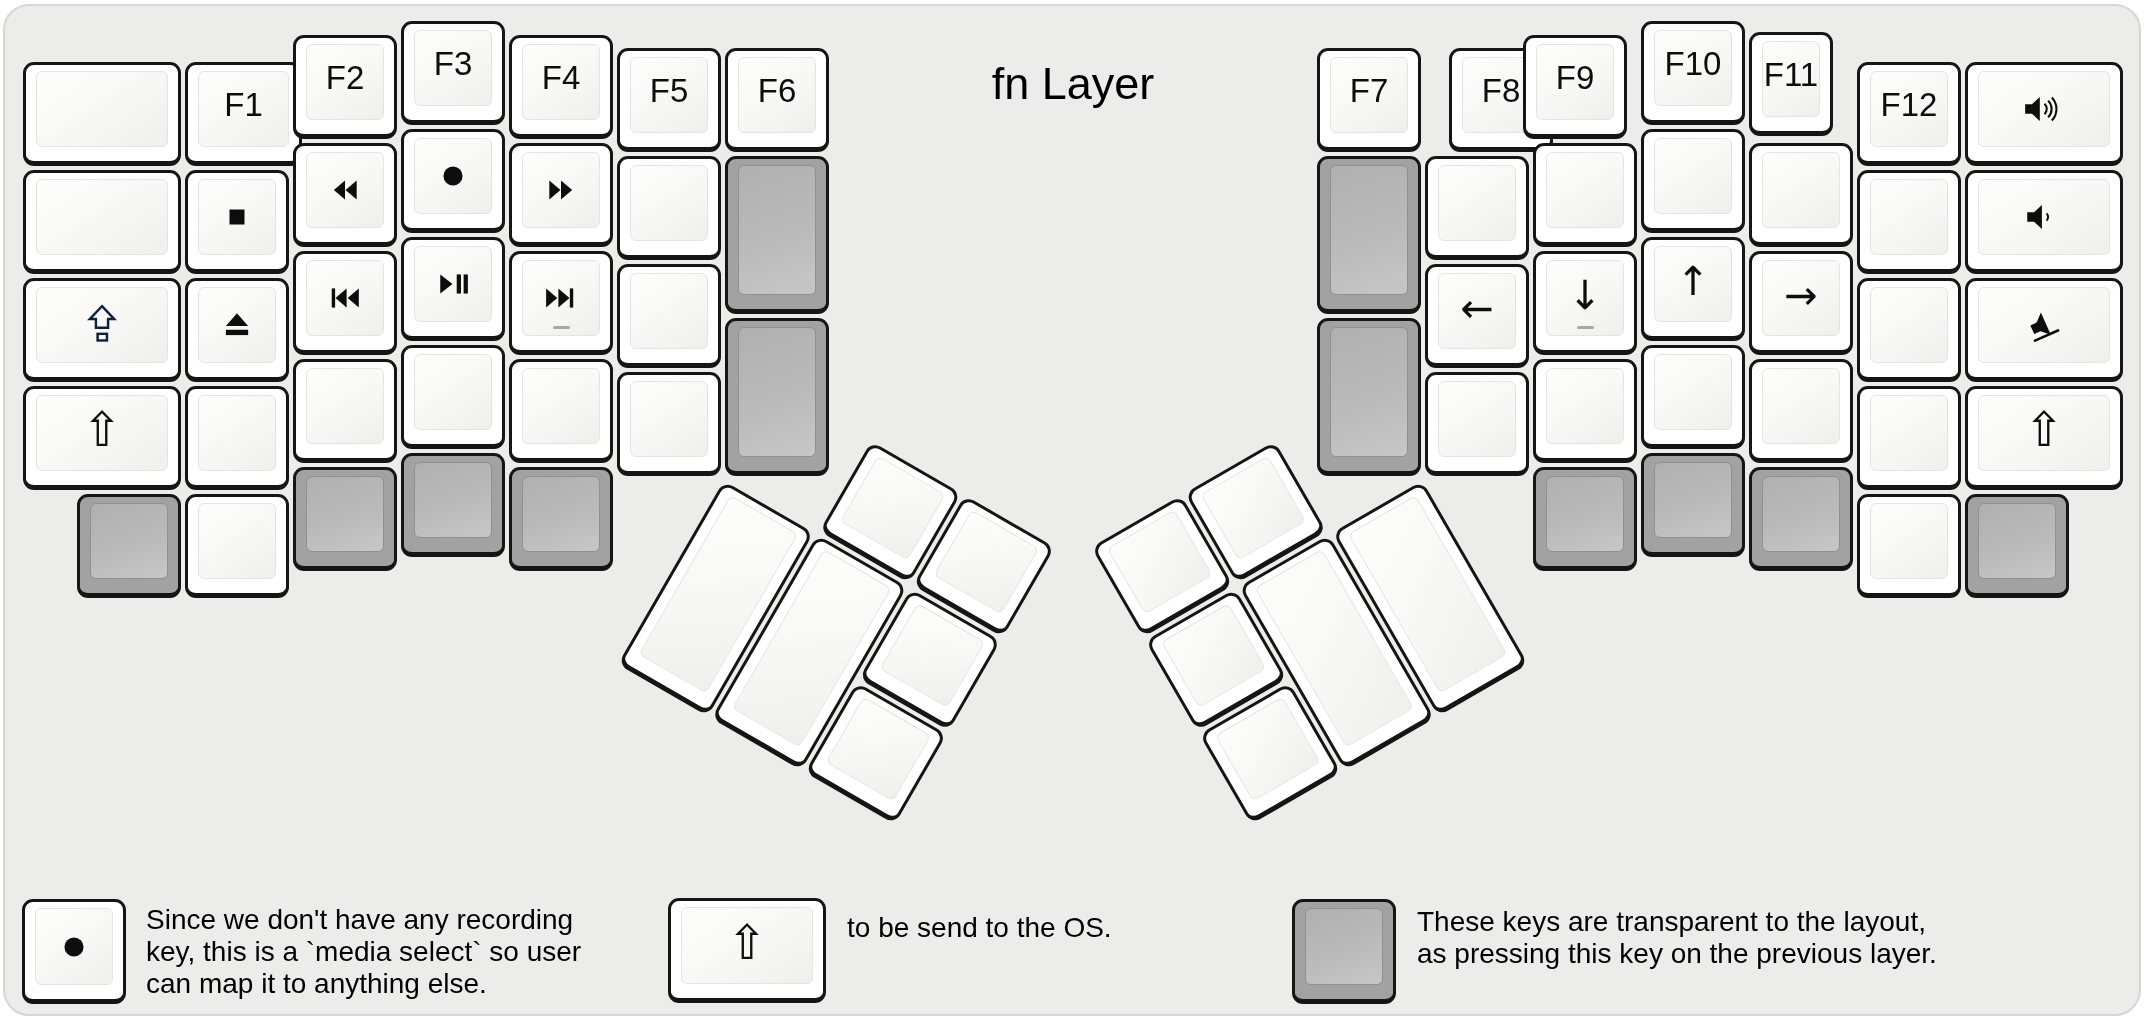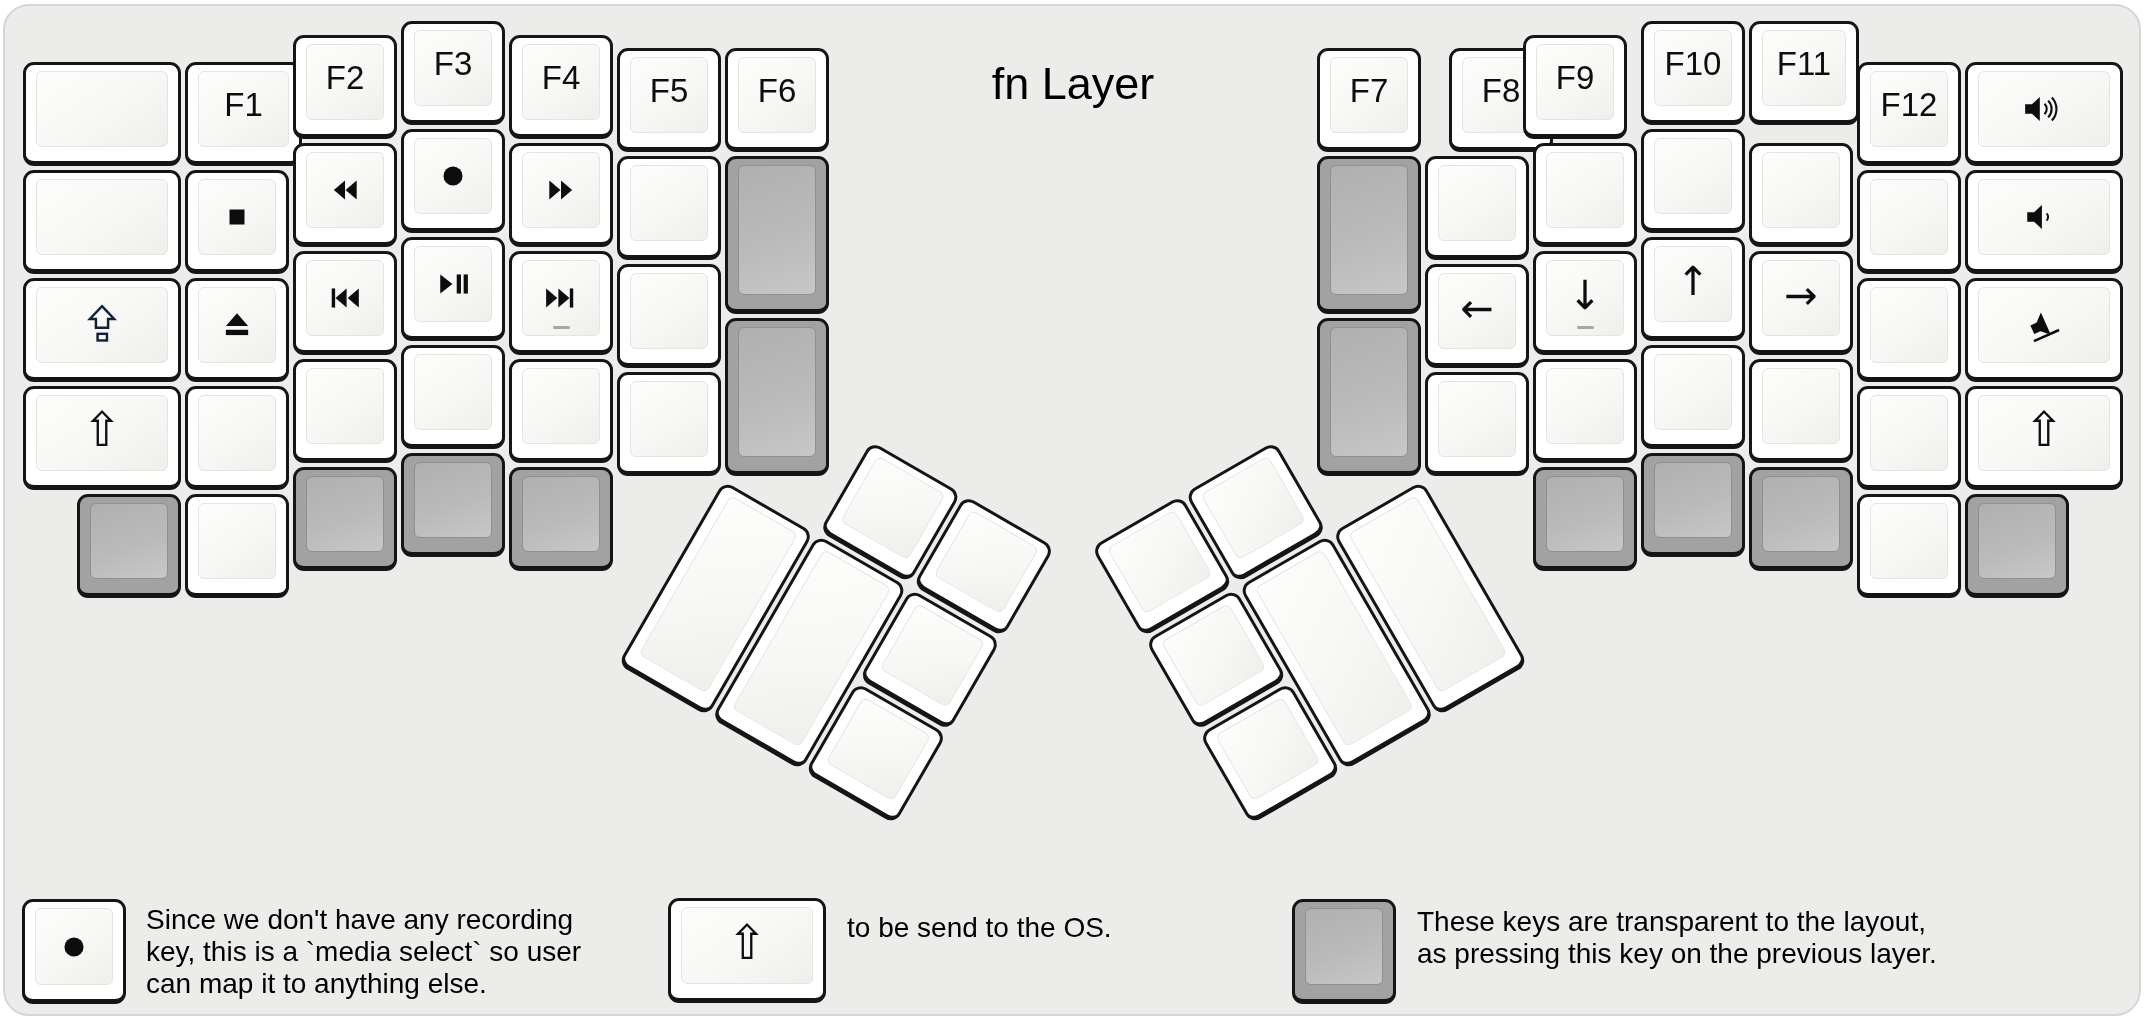--- a/index.html
+++ b/index.html
@@ -252,21 +252,21 @@
           <div class="cap">
             <span class="arrow-glyph">↑</span>
           </div>
         </div>
         <div class="key" style="left: 326px; top: 326px; width: 104px; height: 104px;">
           <div class="cap"></div>
         </div>
         <div class="key grey" style="left: 326px; top: 434px; width: 104px; height: 104px;">
           <div class="cap"></div>
         </div>
-        <div class="key" style="left: 434px; top: 2px; width: 110px; height: 104px; padding-left: 40px;">
+        <div class="key" style="left: 434px; top: 13px; width: 84px; height: 104px; padding-left: 40px;">
           <div class="cap">
             <span class="klabel">F11</span>
           </div>
         </div>
         <div class="key" style="left: 434px; top: 123.5px; width: 104px; height: 104px;">
           <div class="cap"></div>
         </div>
         <div class="key" style="left: 434px; top: 231.5px; width: 104px; height: 104px;">
           <div class="cap">
             <span class="arrow-glyph">→</span>

